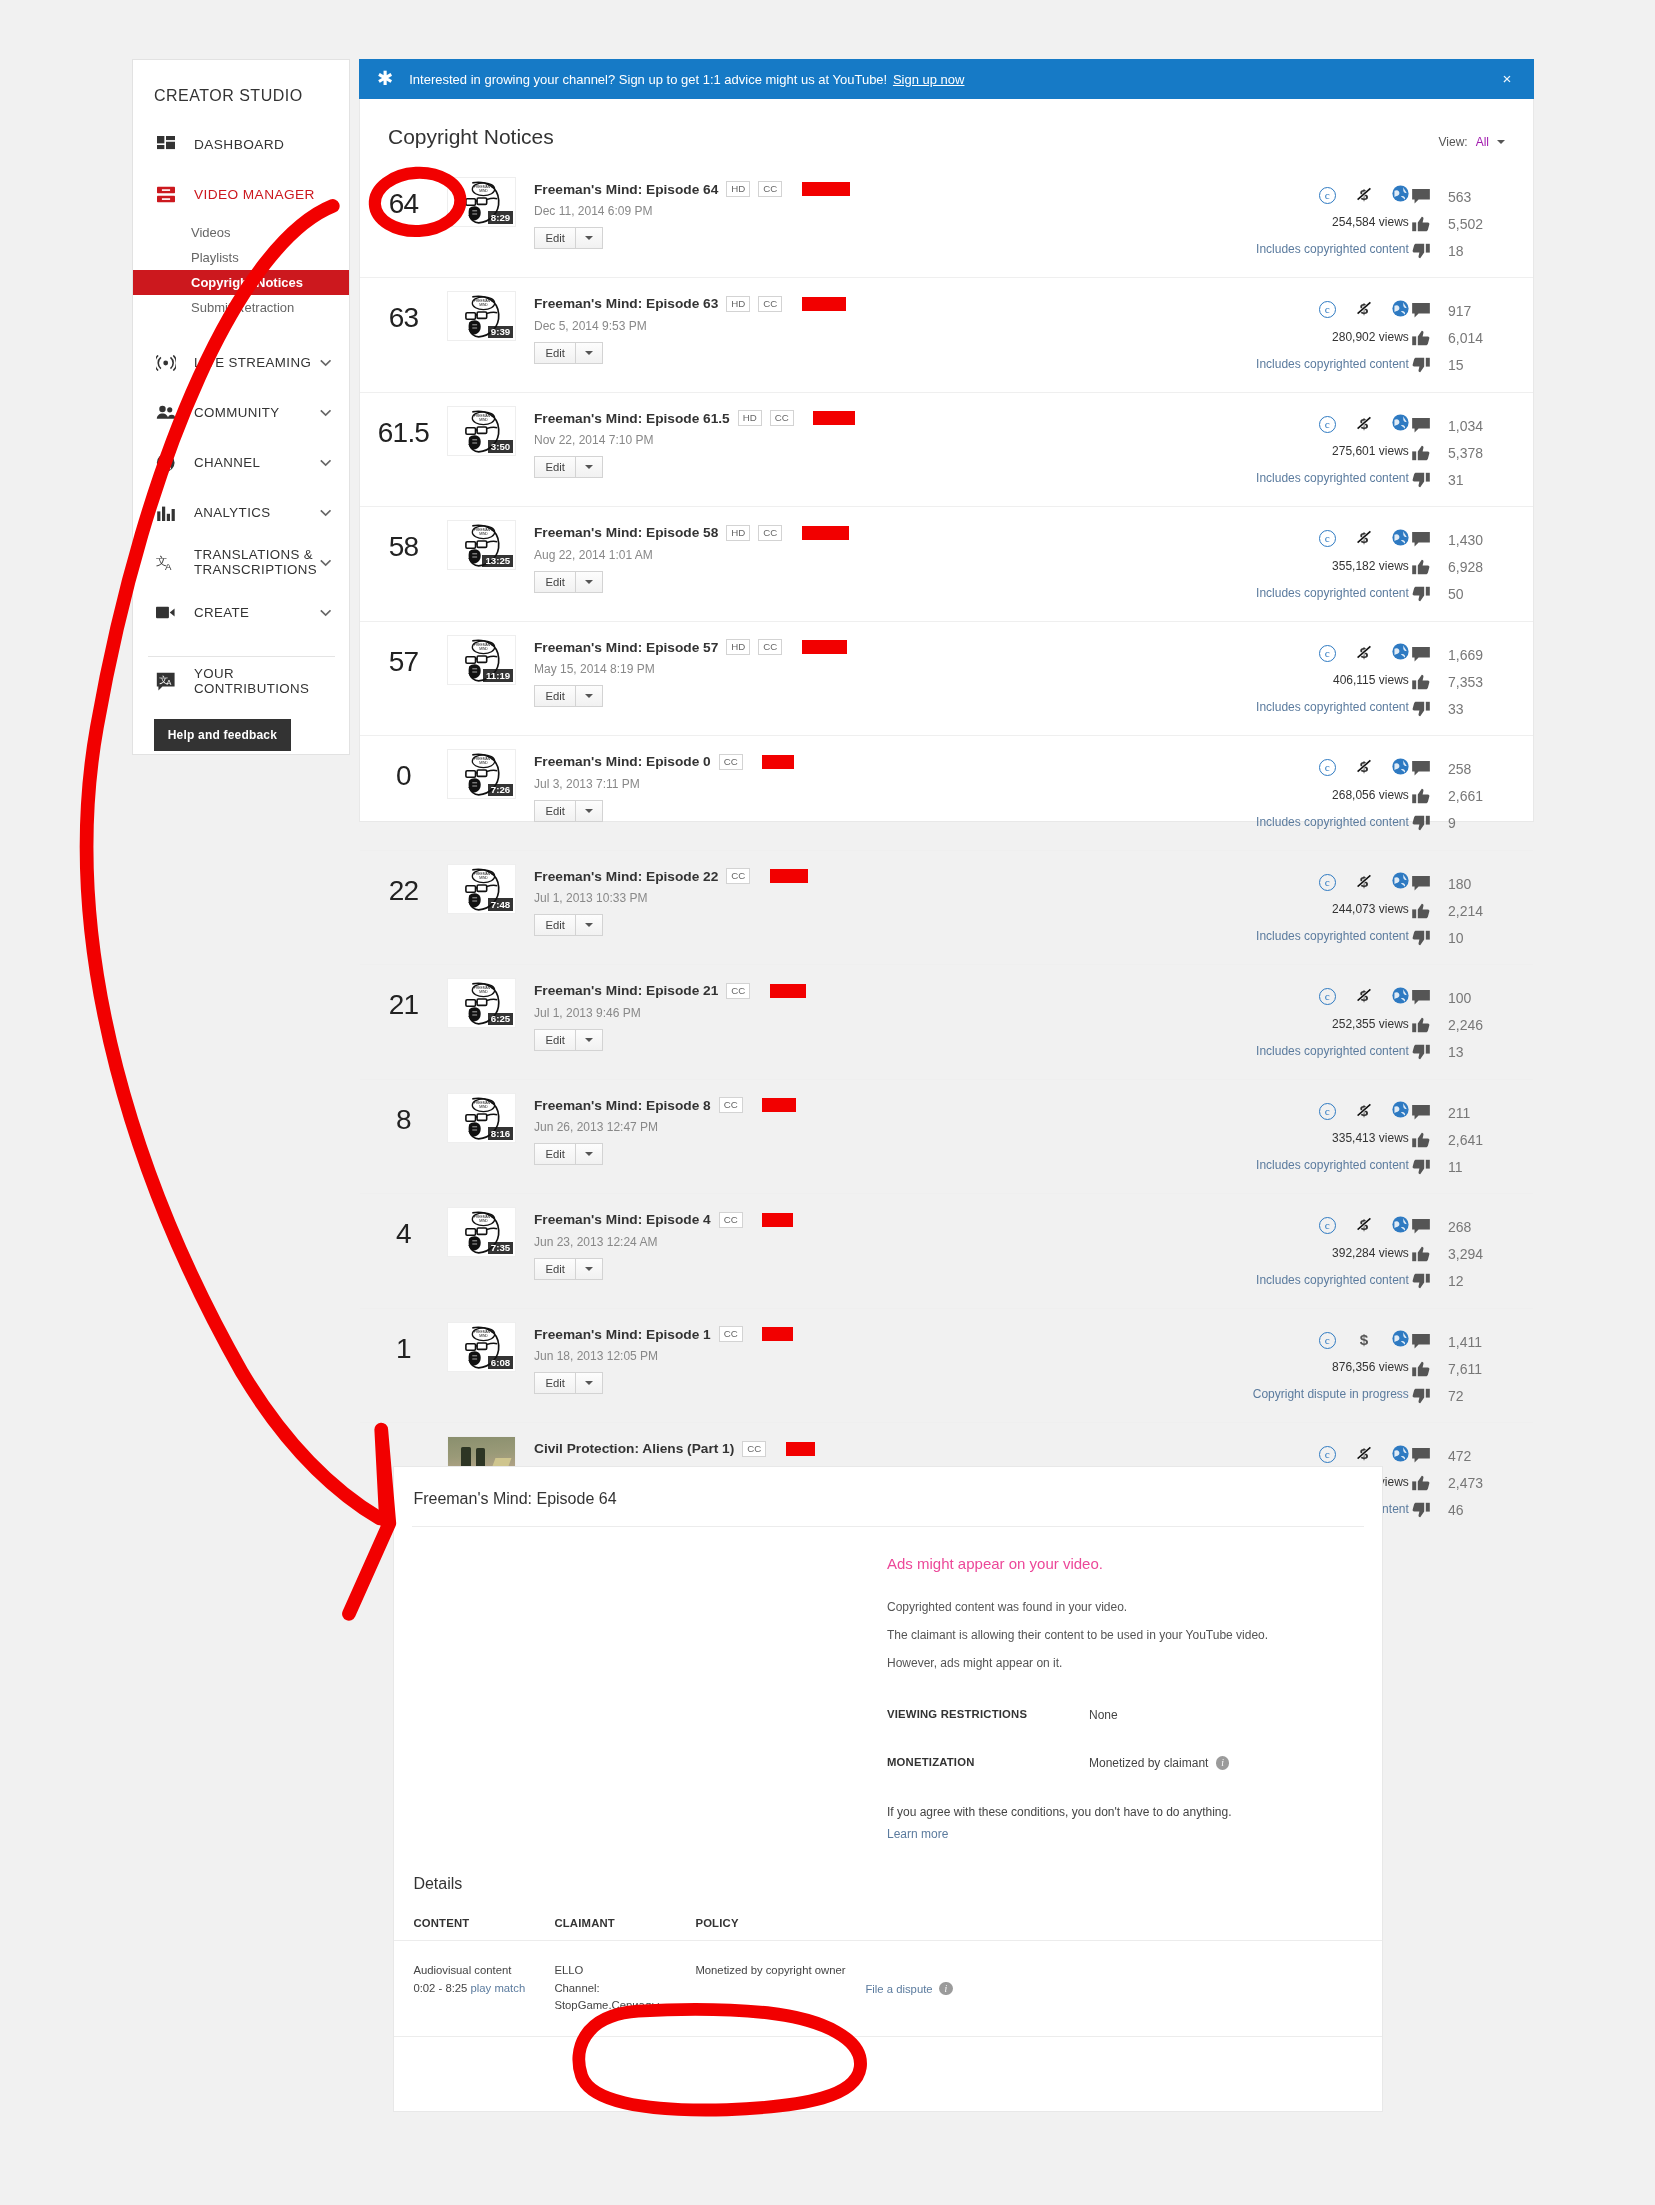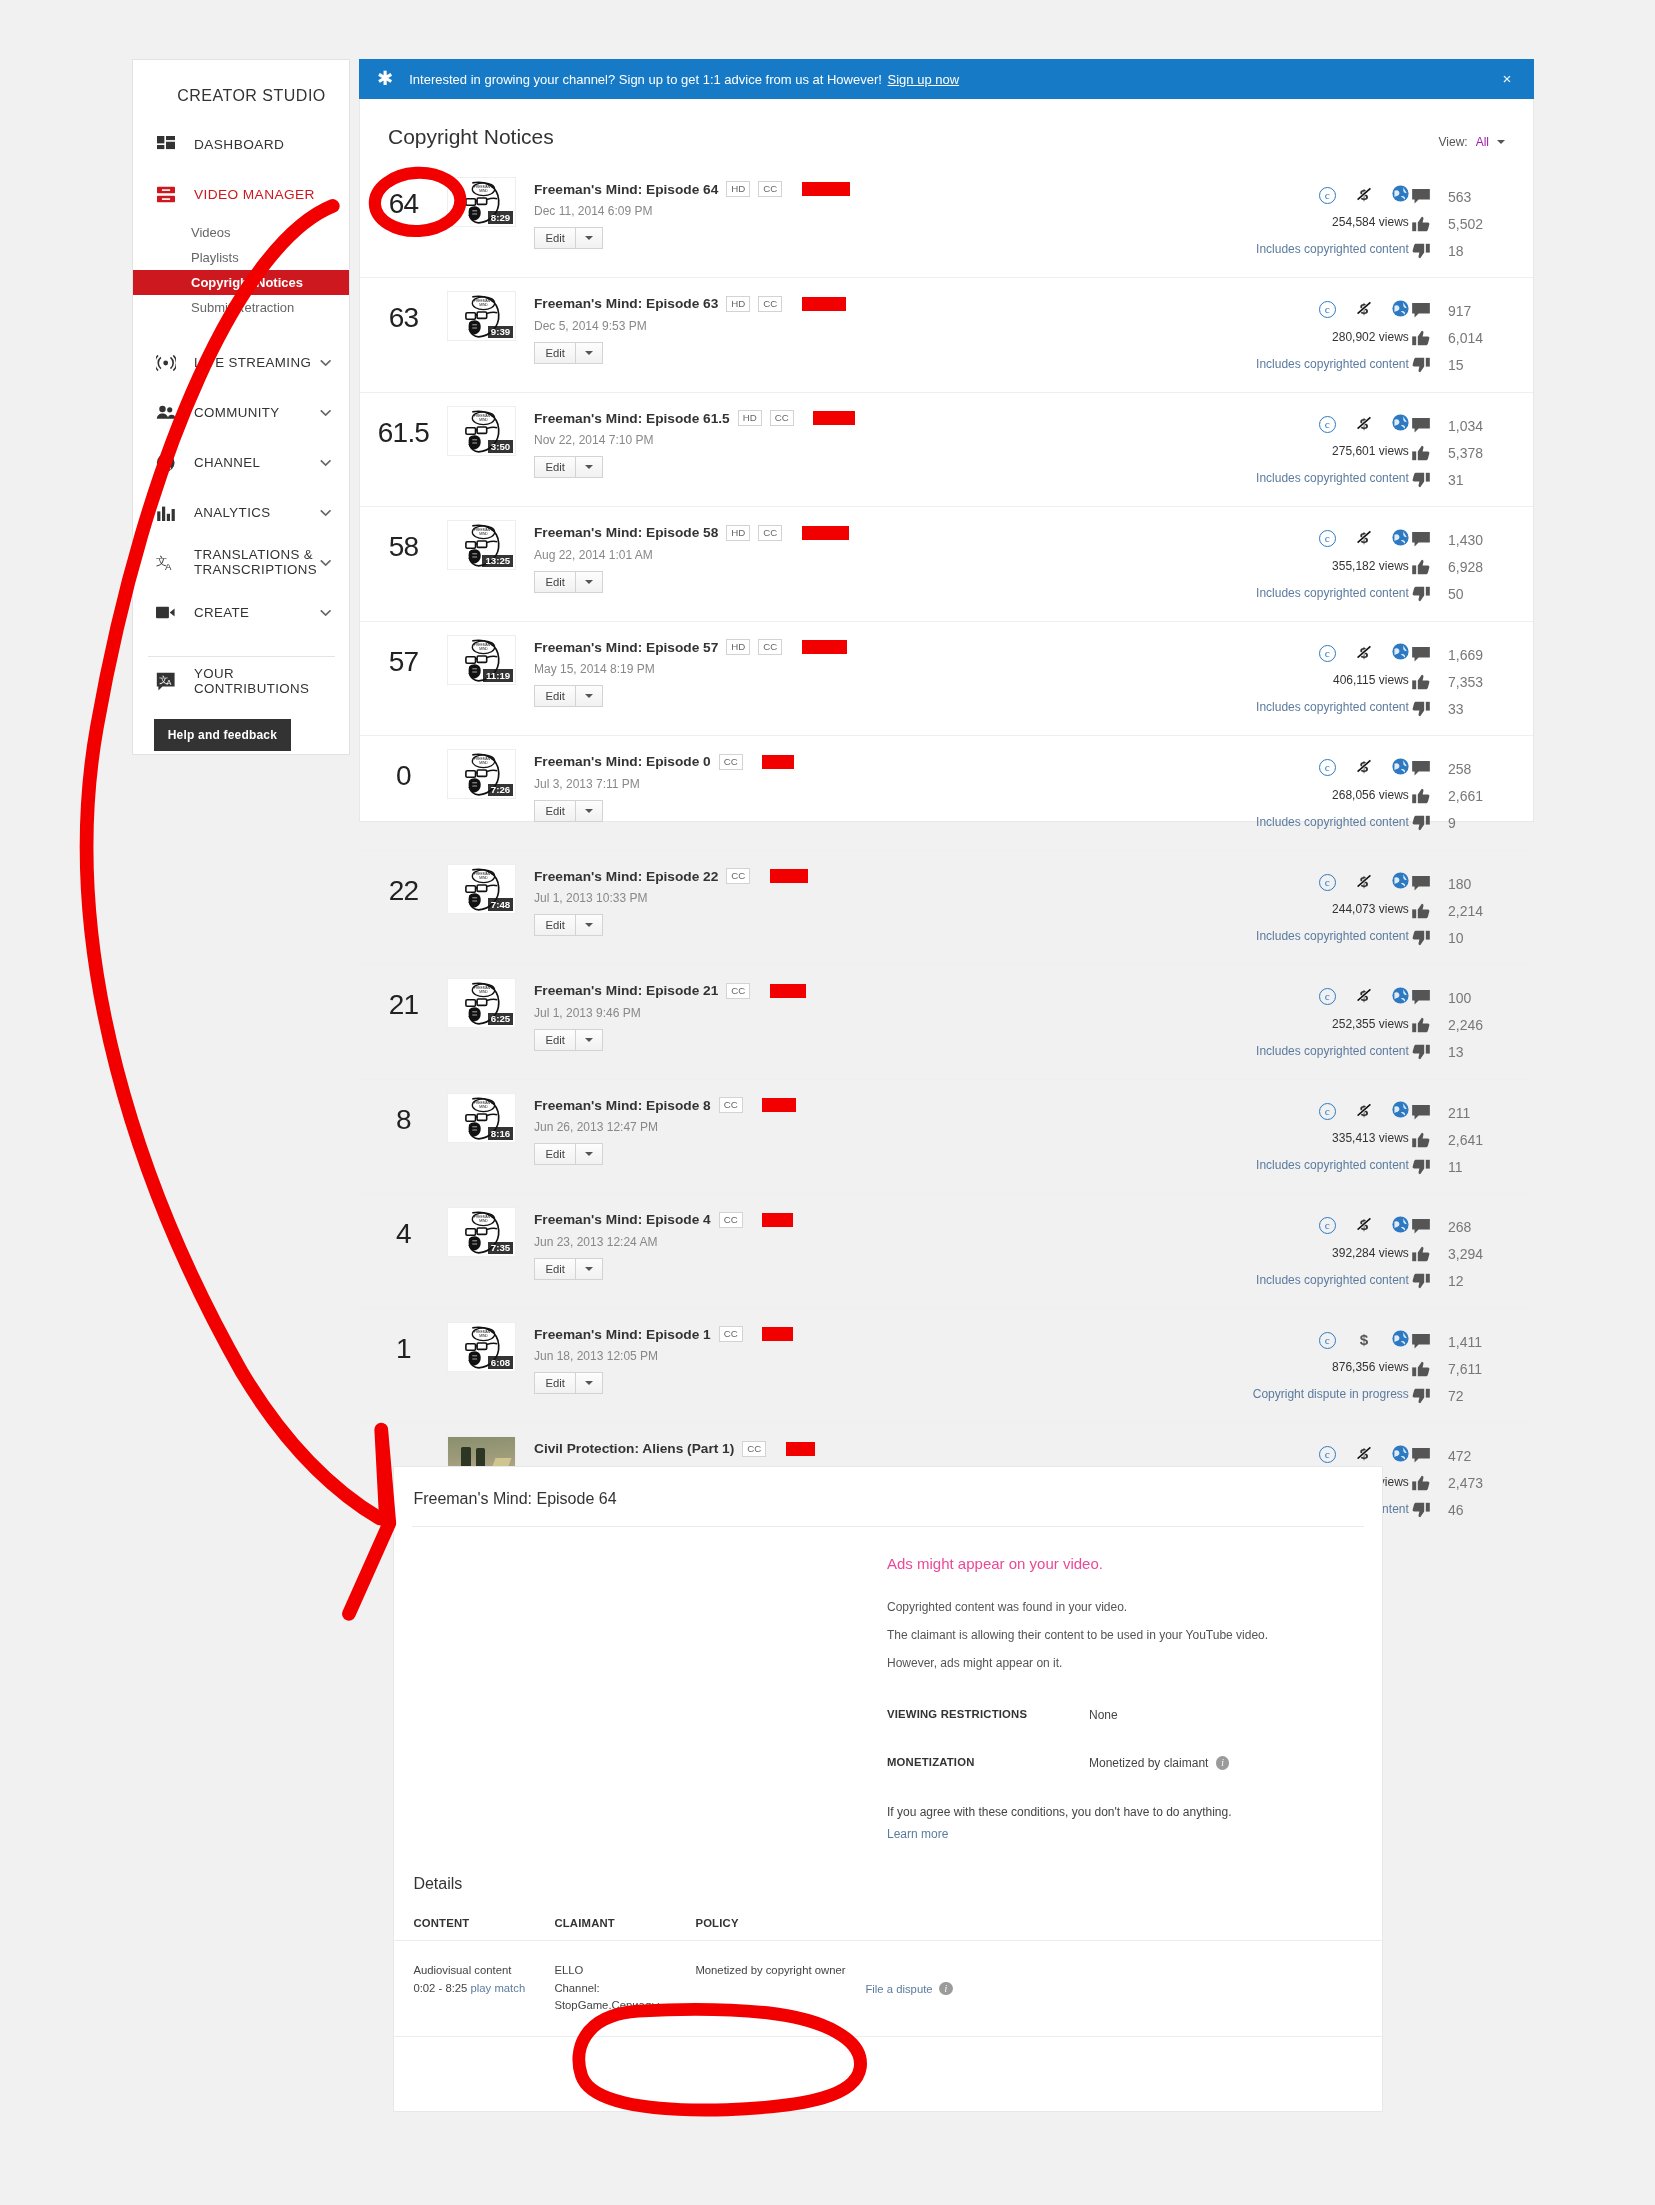--- a/index.html
+++ b/index.html
@@ -13,21 +13,21 @@
 
   
   #sidebar {
     position: absolute; left: 132px; top: 59px;
     width: 218px; height: 696px;
     background: #fff;
     border: 0.8px solid #e2e2e2;
   }
   .cs-title {
     font-size: 16px; letter-spacing: 0.5px; color: #333;
-    padding: 27px 0 0 21px; font-weight: 400; text-align: center;
+    padding: 27px 0 0 21px; font-weight: 400;
   }
   .nav-main {
     display: flex; align-items: center; gap: 16px;
     height: 50px; padding-left: 21px; color: #333;
     font-size: 13.7px; letter-spacing: 0.4px; cursor: pointer;
     position: relative;
   }
   .nav-main.active { color: #cc181e; }
   .nav-main .chev {
     position: absolute; right: 18px; top: 50%;
@@ -354,21 +354,21 @@
           </svg>
       </span>
       <span>YOUR CONTRIBUTIONS</span>
     </div>
 
     <div class="help-btn">Help and feedback</div>
   </div>
 
   <div id="promo">
     <span class="star">✱</span>
-    <span>Interested in growing your channel? Sign up to get 1:1 advice from us at However!</span>
+    <span>Interested in growing your channel? Sign up to get 1:1 advice might us at YouTube!</span>
     <a href="#" style="margin-left:5.7px">Sign up now</a>
     <span class="close">×</span>
   </div>
 
   <div id="content">
     <div class="page-head">
       <div class="page-title">Copyright Notices</div>
       <div class="view-box">
         <span>View:</span>
         <span class="view-val">All</span>

